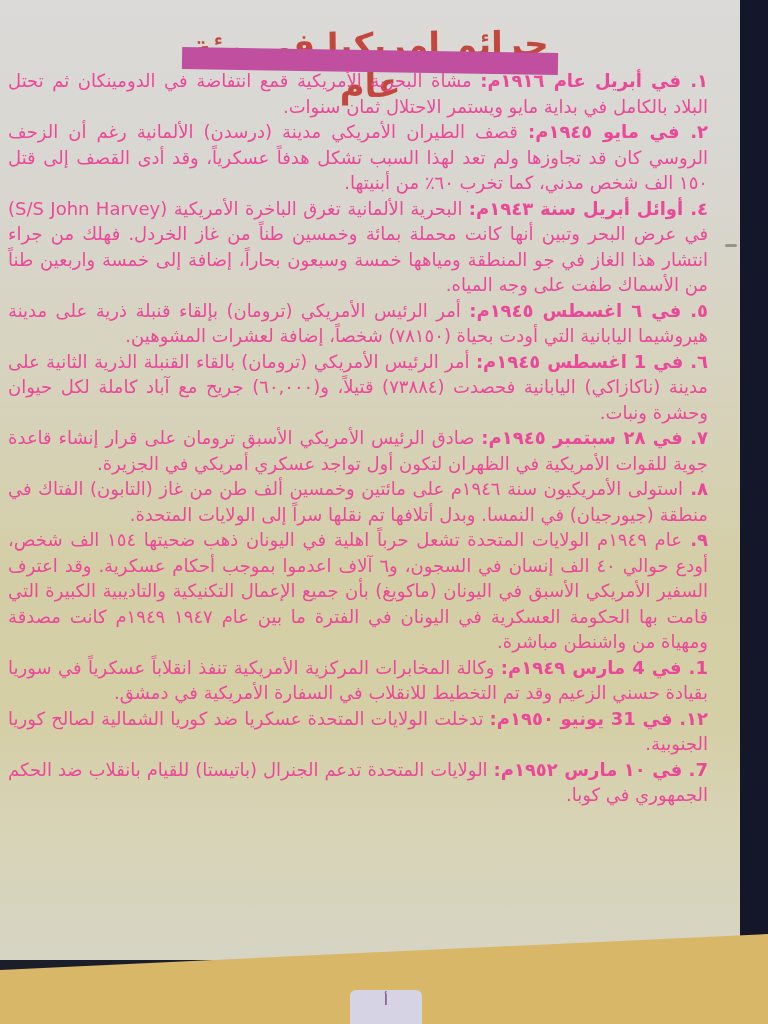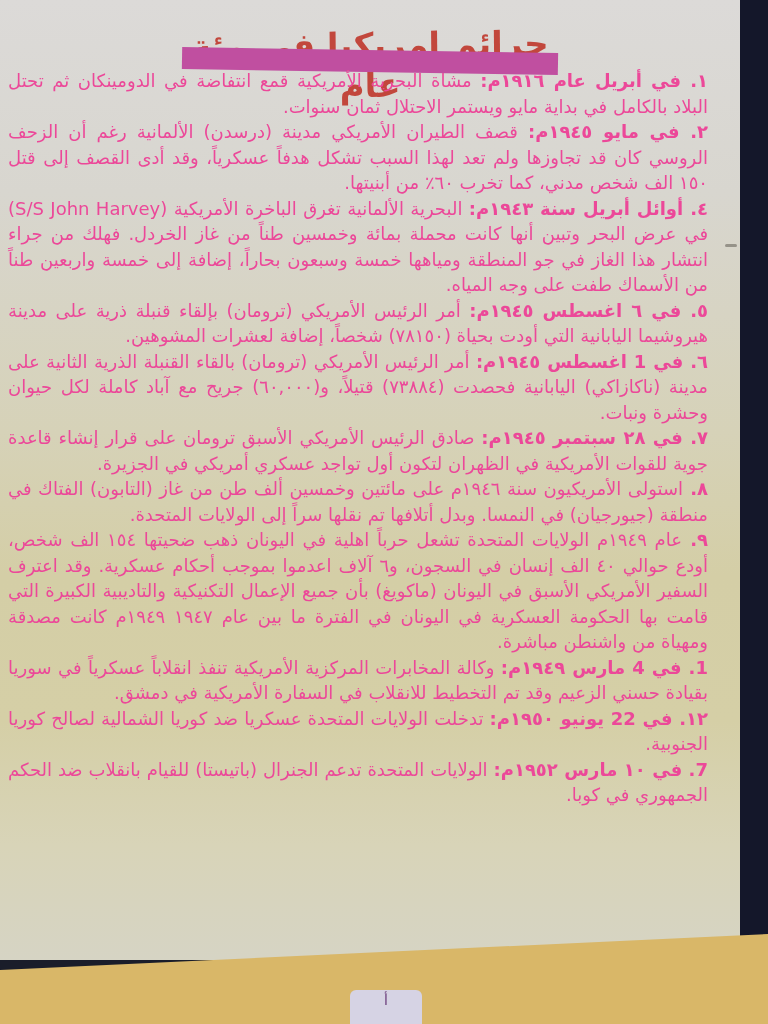--- a/index.html
+++ b/index.html
@@ -72,19 +72,19 @@
 <div class="content">
   <p class="item"><span class="num">١.</span> <span class="lead">في أبريل عام ١٩١٦م:</span><span class="body"> مشاة البحرية الأمريكية قمع انتفاضة في الدومينكان ثم تحتل البلاد بالكامل في بداية مايو ويستمر الاحتلال ثمان سنوات.</span></p>
   <p class="item"><span class="num">٢.</span> <span class="lead">في مايو ١٩٤٥م:</span><span class="body"> قصف الطيران الأمريكي مدينة (درسدن) الألمانية رغم أن الزحف الروسي كان قد تجاوزها ولم تعد لهذا السبب تشكل هدفاً عسكرياً، وقد أدى القصف إلى قتل ١٥٠ الف شخص مدني، كما تخرب ٦٠٪ من أبنيتها.</span></p>
   <p class="item"><span class="num">٤.</span> <span class="lead">أوائل أبريل سنة ١٩٤٣م:</span><span class="body"> البحرية الألمانية تغرق الباخرة الأمريكية (S/S John Harvey) في عرض البحر وتبين أنها كانت محملة بمائة وخمسين طناً من غاز الخردل. فهلك من جراء انتشار هذا الغاز في جو المنطقة ومياهها خمسة وسبعون بحاراً، إضافة إلى خمسة واربعين طناً من الأسماك طفت على وجه المياه.</span></p>
   <p class="item"><span class="num">٥.</span> <span class="lead">في ٦ اغسطس ١٩٤٥م:</span><span class="body"> أمر الرئيس الأمريكي (ترومان) بإلقاء قنبلة ذرية على مدينة هيروشيما اليابانية التي أودت بحياة (٧٨١٥٠) شخصاً، إضافة لعشرات المشوهين.</span></p>
   <p class="item"><span class="num">٦.</span> <span class="lead">في 1 اغسطس ١٩٤٥م:</span><span class="body"> أمر الرئيس الأمريكي (ترومان) بالقاء القنبلة الذرية الثانية على مدينة (ناكازاكي) اليابانية فحصدت (٧٣٨٨٤) قتيلاً، و(٦٠,٠٠٠) جريح مع آباد كاملة لكل حيوان وحشرة ونبات.</span></p>
   <p class="item"><span class="num">٧.</span> <span class="lead">في ٢٨ سبتمبر ١٩٤٥م:</span><span class="body"> صادق الرئيس الأمريكي الأسبق ترومان على قرار إنشاء قاعدة جوية للقوات الأمريكية في الظهران لتكون أول تواجد عسكري أمريكي في الجزيرة.</span></p>
   <p class="item"><span class="num">٨.</span> <span class="lead"></span><span class="body">استولى الأمريكيون سنة ١٩٤٦م على مائتين وخمسين ألف طن من غاز (التابون) الفتاك في منطقة (جيورجيان) في النمسا. وبدل أتلافها تم نقلها سراً إلى الولايات المتحدة.</span></p>
   <p class="item"><span class="num">٩.</span> <span class="lead"></span><span class="body">عام ١٩٤٩م الولايات المتحدة تشعل حرباً اهلية في اليونان ذهب ضحيتها ١٥٤ الف شخص، أودع حوالي ٤٠ الف إنسان في السجون، و٦ آلاف اعدموا بموجب أحكام عسكرية. وقد اعترف السفير الأمريكي الأسبق في اليونان (ماكويغ) بأن جميع الإعمال التكنيكية والتاديبية الكبيرة التي قامت بها الحكومة العسكرية في اليونان في الفترة ما بين عام ١٩٤٧ ١٩٤٩م كانت مصدقة ومهياة من واشنطن مباشرة.</span></p>
   <p class="item"><span class="num">1.</span> <span class="lead">في 4 مارس ١٩٤٩م:</span><span class="body"> وكالة المخابرات المركزية الأمريكية تنفذ انقلاباً عسكرياً في سوريا بقيادة حسني الزعيم وقد تم التخطيط للانقلاب في السفارة الأمريكية في دمشق.</span></p>
-  <p class="item"><span class="num">١٢.</span> <span class="lead">في 22 يونيو ١٩٥٠م:</span><span class="body"> تدخلت الولايات المتحدة عسكريا ضد كوريا الشمالية لصالح كوريا الجنوبية.</span></p>
+  <p class="item"><span class="num">١٢.</span> <span class="lead">في 31 يونيو ١٩٥٠م:</span><span class="body"> تدخلت الولايات المتحدة عسكريا ضد كوريا الشمالية لصالح كوريا الجنوبية.</span></p>
   <p class="item"><span class="num">7.</span> <span class="lead">في ١٠ مارس ١٩٥٢م:</span><span class="body"> الولايات المتحدة تدعم الجنرال (باتيستا) للقيام بانقلاب ضد الحكم الجمهوري في كوبا.</span></p>
 </div>
 
 <div class="tab">
   <div class="tab-text">أ</div>
 </div>
 
 </body></html>

